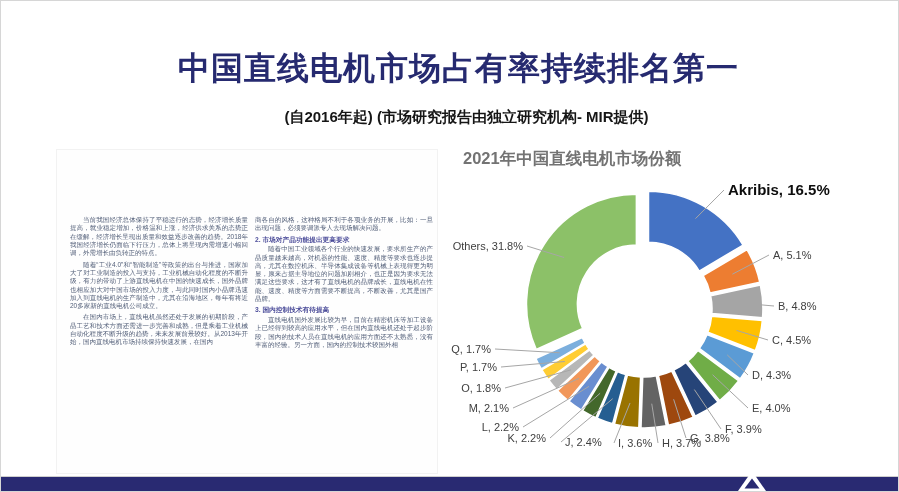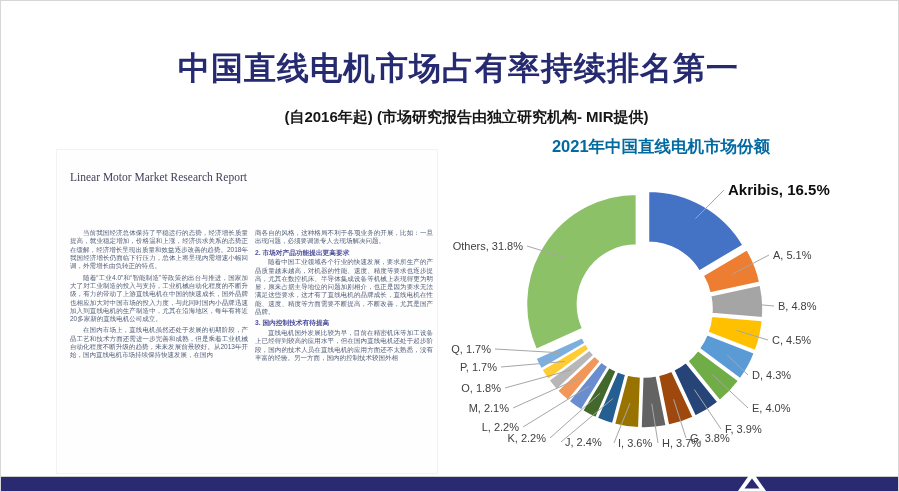--- a/index.html
+++ b/index.html
@@ -24,43 +24,42 @@
   }
   .doc-title{font-size:18px;font-weight:bold;color:#4a4aa0;letter-spacing:1.5px;margin:0;}
   .doc-sub{font-family:"Liberation Serif",serif;font-size:11.5px;color:#3e3e58;margin:1px 0 0 0;}
   .doc-body{display:flex;gap:7px;margin-top:46px;filter:blur(0.35px);opacity:.9;}
   .doc-col{width:180px;font-size:6.5px;line-height:1.28;color:#3d4b68;text-align:justify;}
   .doc-col p{margin:0 0 3px 0;text-indent:13px;}
   .doc-col p.cont{text-indent:0;}
   .doc-col p.doc-h{font-weight:bold;color:#37388e;text-indent:0;margin:2px 0 1px 0;font-size:6.7px;}
   
   .chart-title{
-    position:absolute;left:450px;top:135px;width:420px;text-align:center;
-    font-size:16.5px;font-weight:bold;color:#0369a1;margin:0;
+    position:absolute;left:450px;top:135px;width:420px;
+    font-size:16.5px;font-weight:bold;color:#737373;margin:12px;
   }
   .chart-overlay{position:absolute;left:0;top:0;width:899px;height:492px;}
   .chart-overlay text{font-family:"Liberation Sans",sans-serif;font-size:11px;fill:#404040;}
   .chart-overlay text.lbl-big{font-size:15px;font-weight:bold;fill:#0d0d0d;}
   
   .footer-bar{
     position:absolute;left:0;bottom:0;width:899px;height:14px;background:#292a72;
     border-top:1px solid #cfcfcf;box-sizing:content-box;
   }
   .footer-logo{position:absolute;left:735px;top:468px;width:32px;height:24px;}
 </style>
 </head>
 <body>
 
 <div class="slide">
 
   <h1 class="main-title">中国直线电机市场占有率持续排名第一</h1>
   <p class="main-subtitle">(自2016年起) (市场研究报告由独立研究机构- MIR提供)</p>
 
   <div class="document">
-    <p class="doc-sub">Linear Motor Market Research Report</p>
     <div class="doc-body">
       <div class="doc-col" id="doc-col-left">
           <p>当前我国经济总体保持了平稳运行的态势，经济增长质量提高，就业稳定增加，价格温和上涨，经济供求关系的态势正在缓解，经济增长呈现出质量和效益逐步改善的趋势。2018年我国经济增长仍面临下行压力，总体上将呈现内需增速小幅回调，外需增长由负转正的特点。</p>
           <p>随着“工业4.0”和“智能制造”等政策的出台与推进，国家加大了对工业制造的投入与支持，工业机械自动化程度的不断升级，有力的带动了上游直线电机在中国的快速成长，国外品牌也相应加大对中国市场的投入力度，与此同时国内小品牌迅速加入到直线电机的生产制造中，尤其在沿海地区，每年有将近20多家新的直线电机公司成立。</p>
           <p>在国内市场上，直线电机虽然还处于发展的初期阶段，产品工艺和技术方面还需进一步完善和成熟，但是乘着工业机械自动化程度不断升级的趋势，未来发展前景较好。从2013年开始，国内直线电机市场持续保持快速发展，在国内</p>
         </div>
       <div class="doc-col" id="doc-col-right">
           <p class="cont">商各自的风格，这种格局不利于各项业务的开展，比如：一旦出现问题，必须要调派专人去现场解决问题。</p>
           <p class="doc-h">2. 市场对产品功能提出更高要求</p>
           <p>随着中国工业领域各个行业的快速发展，要求所生产的产品质量越来越高，对机器的性能、速度、精度等要求也逐步提高，尤其在数控机床、半导体集成设备等机械上表现得更为明显，原来占据主导地位的问题加剧相介，也正是因为要求无法满足这些要求，这才有了直线电机的品牌成长，直线电机在性能、速度、精度等方面需要不断提高，不断改善，尤其是国产品牌。</p>

